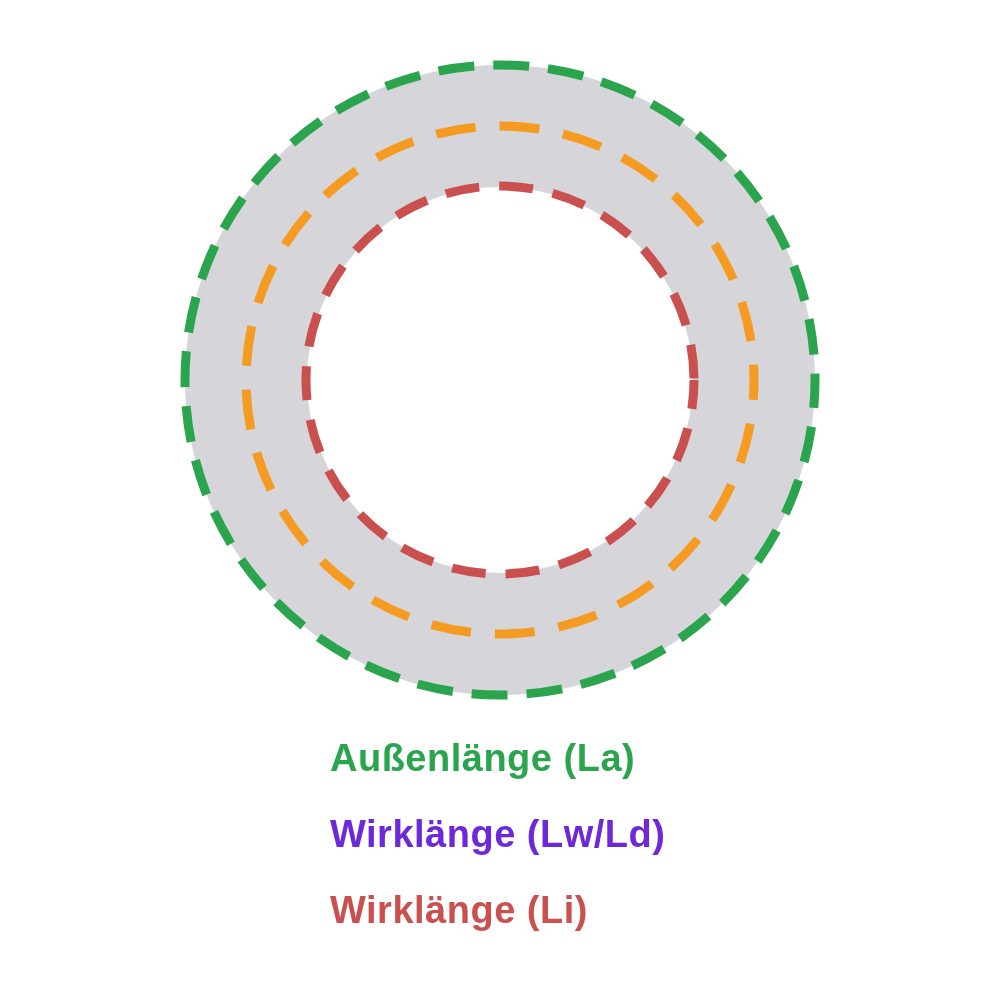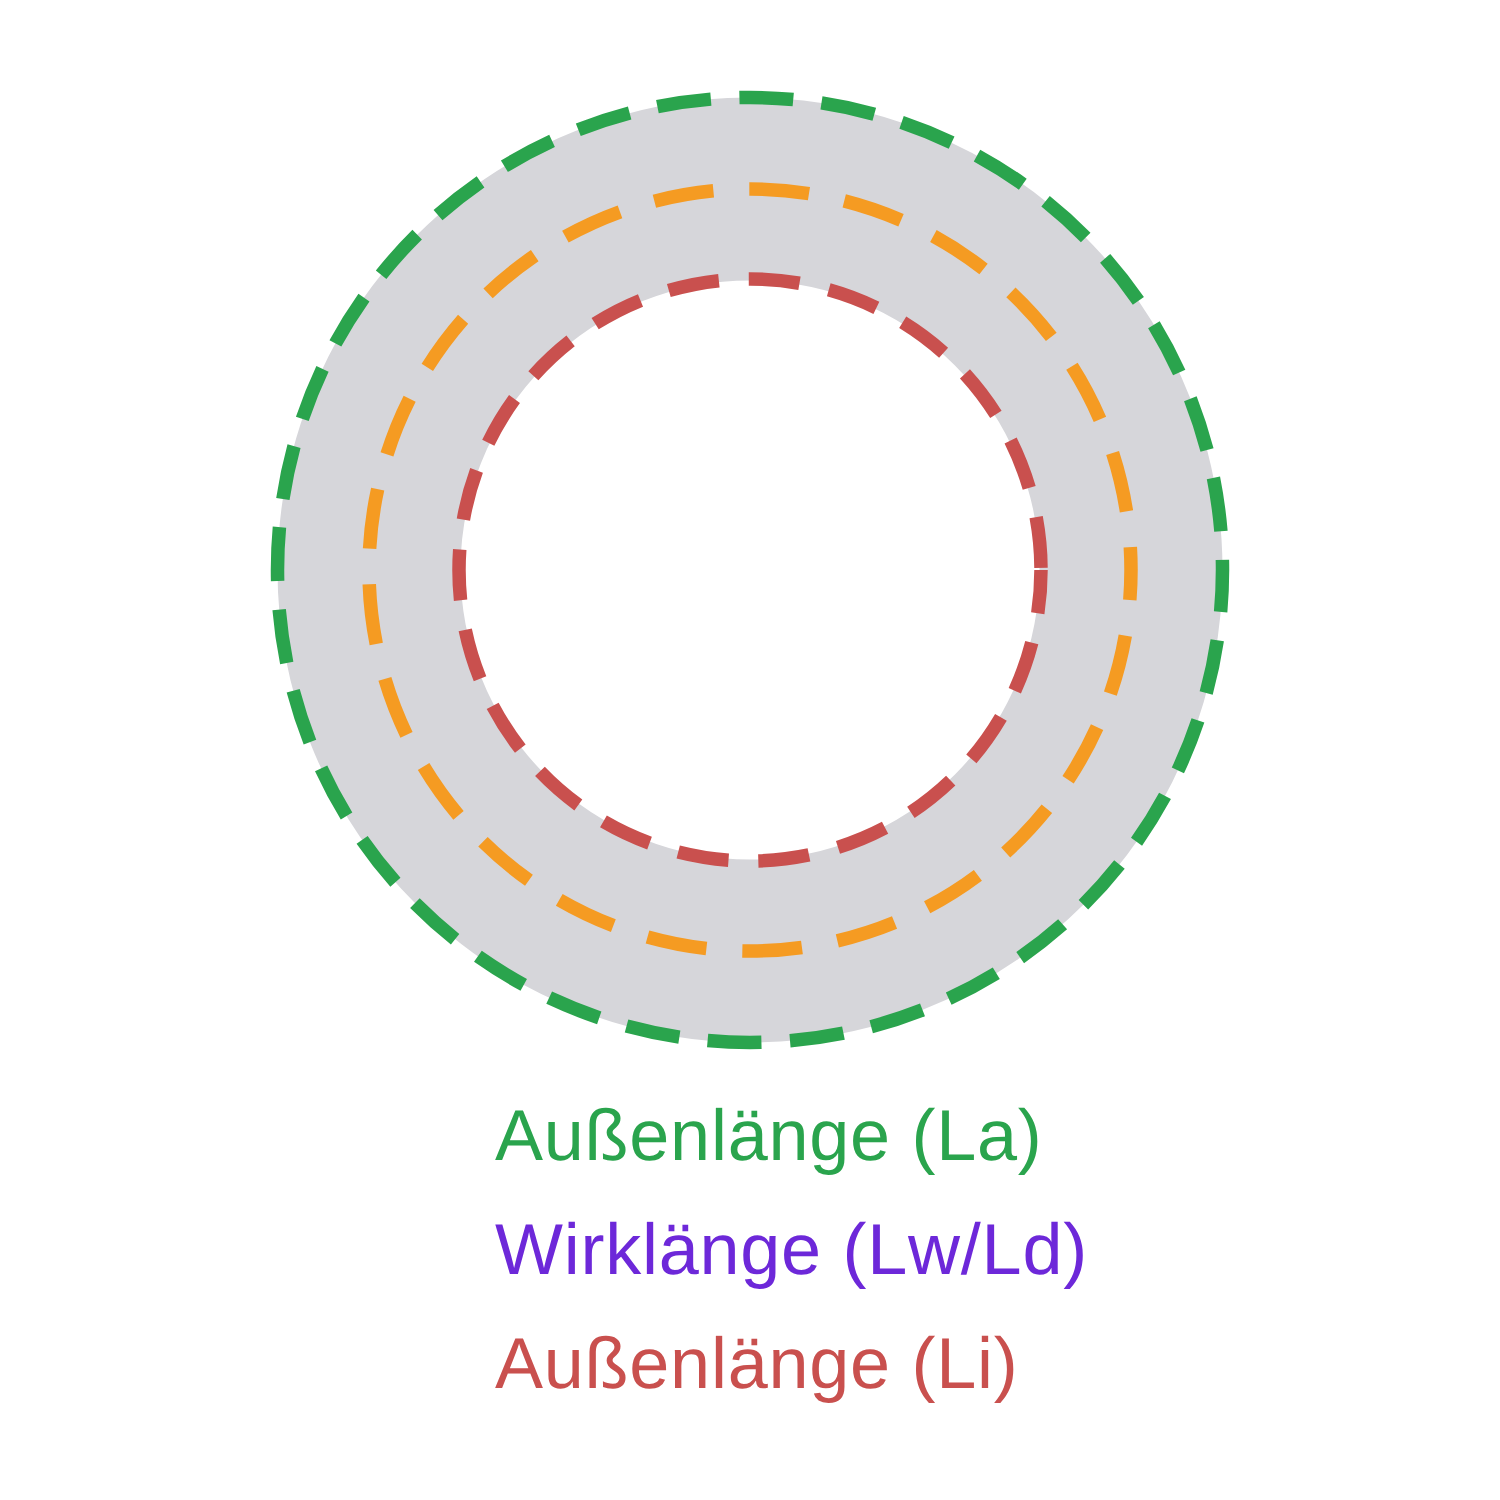--- a/index.html
+++ b/index.html
@@ -22,22 +22,22 @@
     top: 0;
     left: 0;
   }
   .legend {
     position: absolute;
     left: 330px;
     top: 738px;
     width: 640px;
   }
   .legend-item {
-    font-size: 48px;
-    font-weight: normal;
+    font-size: 38px;
+    font-weight: bold;
     line-height: 40px;
     margin-bottom: 36px;
     white-space: nowrap;
     letter-spacing: 0.5px;
   }
 </style>
 </head>
 <body>
 
 <div class="stage">
@@ -49,16 +49,16 @@
     <circle cx="500" cy="380" r="315" fill="none" stroke-width="9" stroke-dasharray="36 19" stroke-dashoffset="8" stroke="#2aa44d"></circle>
 
     <circle cx="500" cy="380" r="254" fill="none" stroke-width="9" stroke-dasharray="40 24" stroke-dashoffset="20" stroke="#f59b22"></circle>
 
     <circle cx="500" cy="380" r="194" fill="none" stroke-width="9" stroke-dasharray="34 20" stroke-dashoffset="5" stroke="#c9504e"></circle>
   </svg>
 
   <div class="legend">
     <div class="legend-item" style="color: rgb(42, 164, 77);">Außenlänge (La)</div>
     <div class="legend-item" style="color: #6d28d9;">Wirklänge (Lw/Ld)</div>
-    <div class="legend-item" style="color: rgb(201, 80, 78);">Außenlänge (Li)</div>
+    <div class="legend-item" style="color: rgb(201, 80, 78);">Wirklänge (Li)</div>
   </div>
 
 </div>
 
 </body></html>

